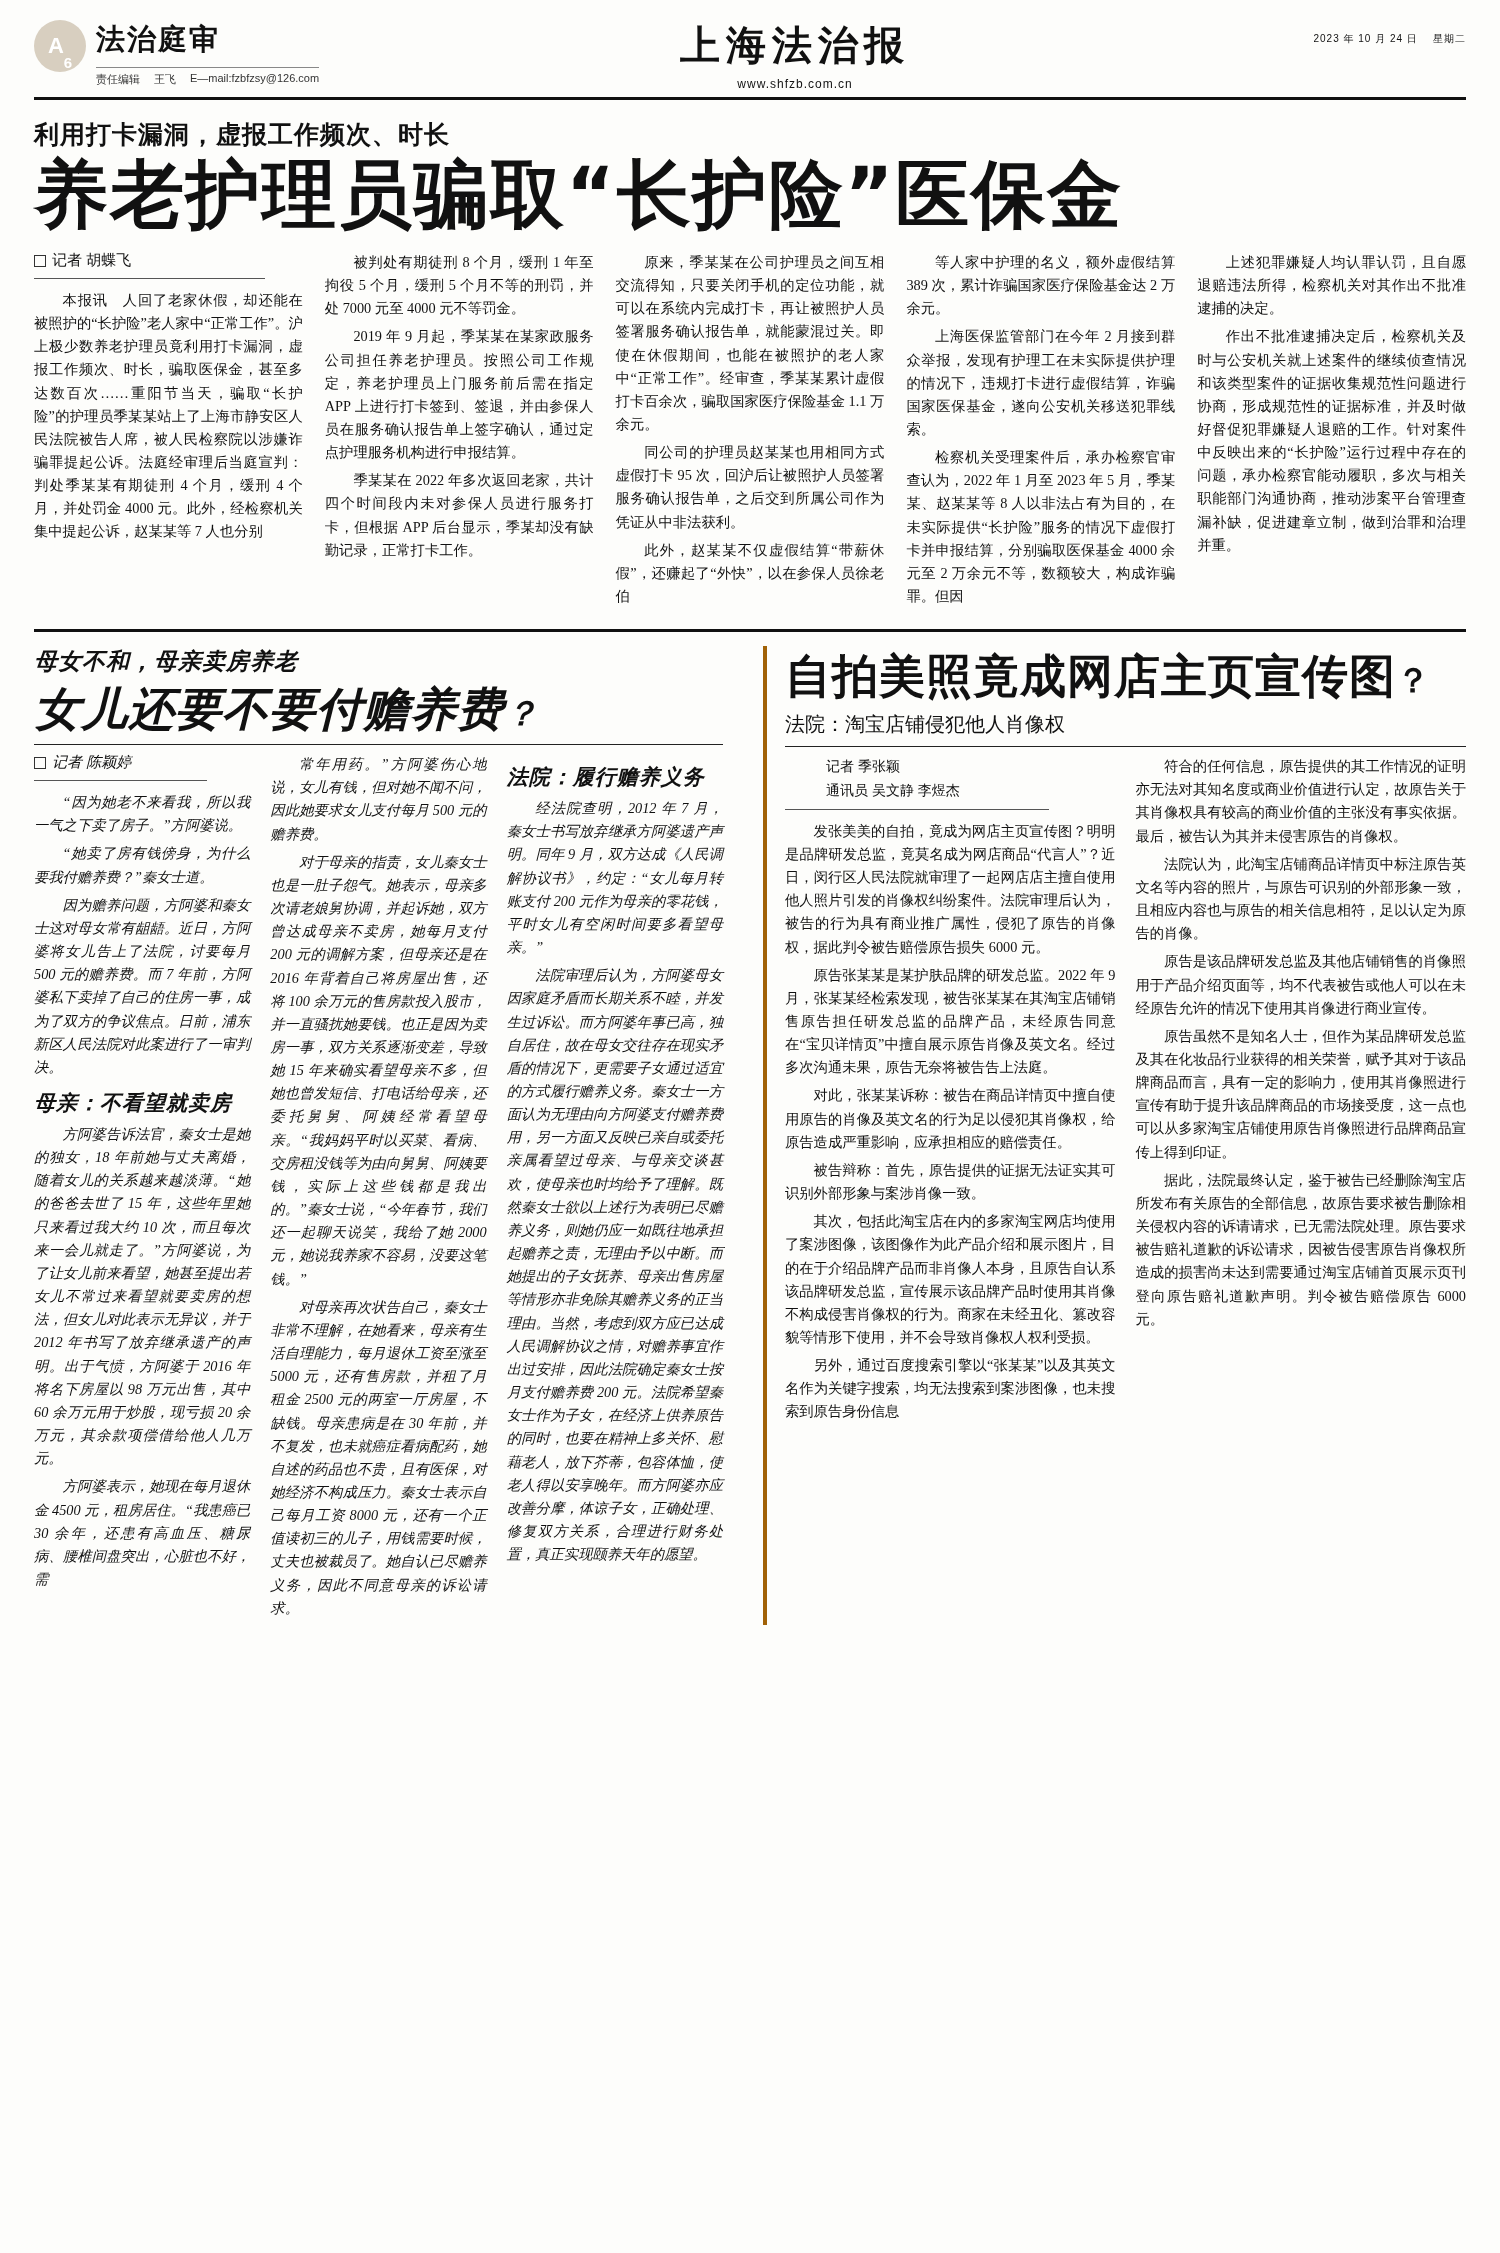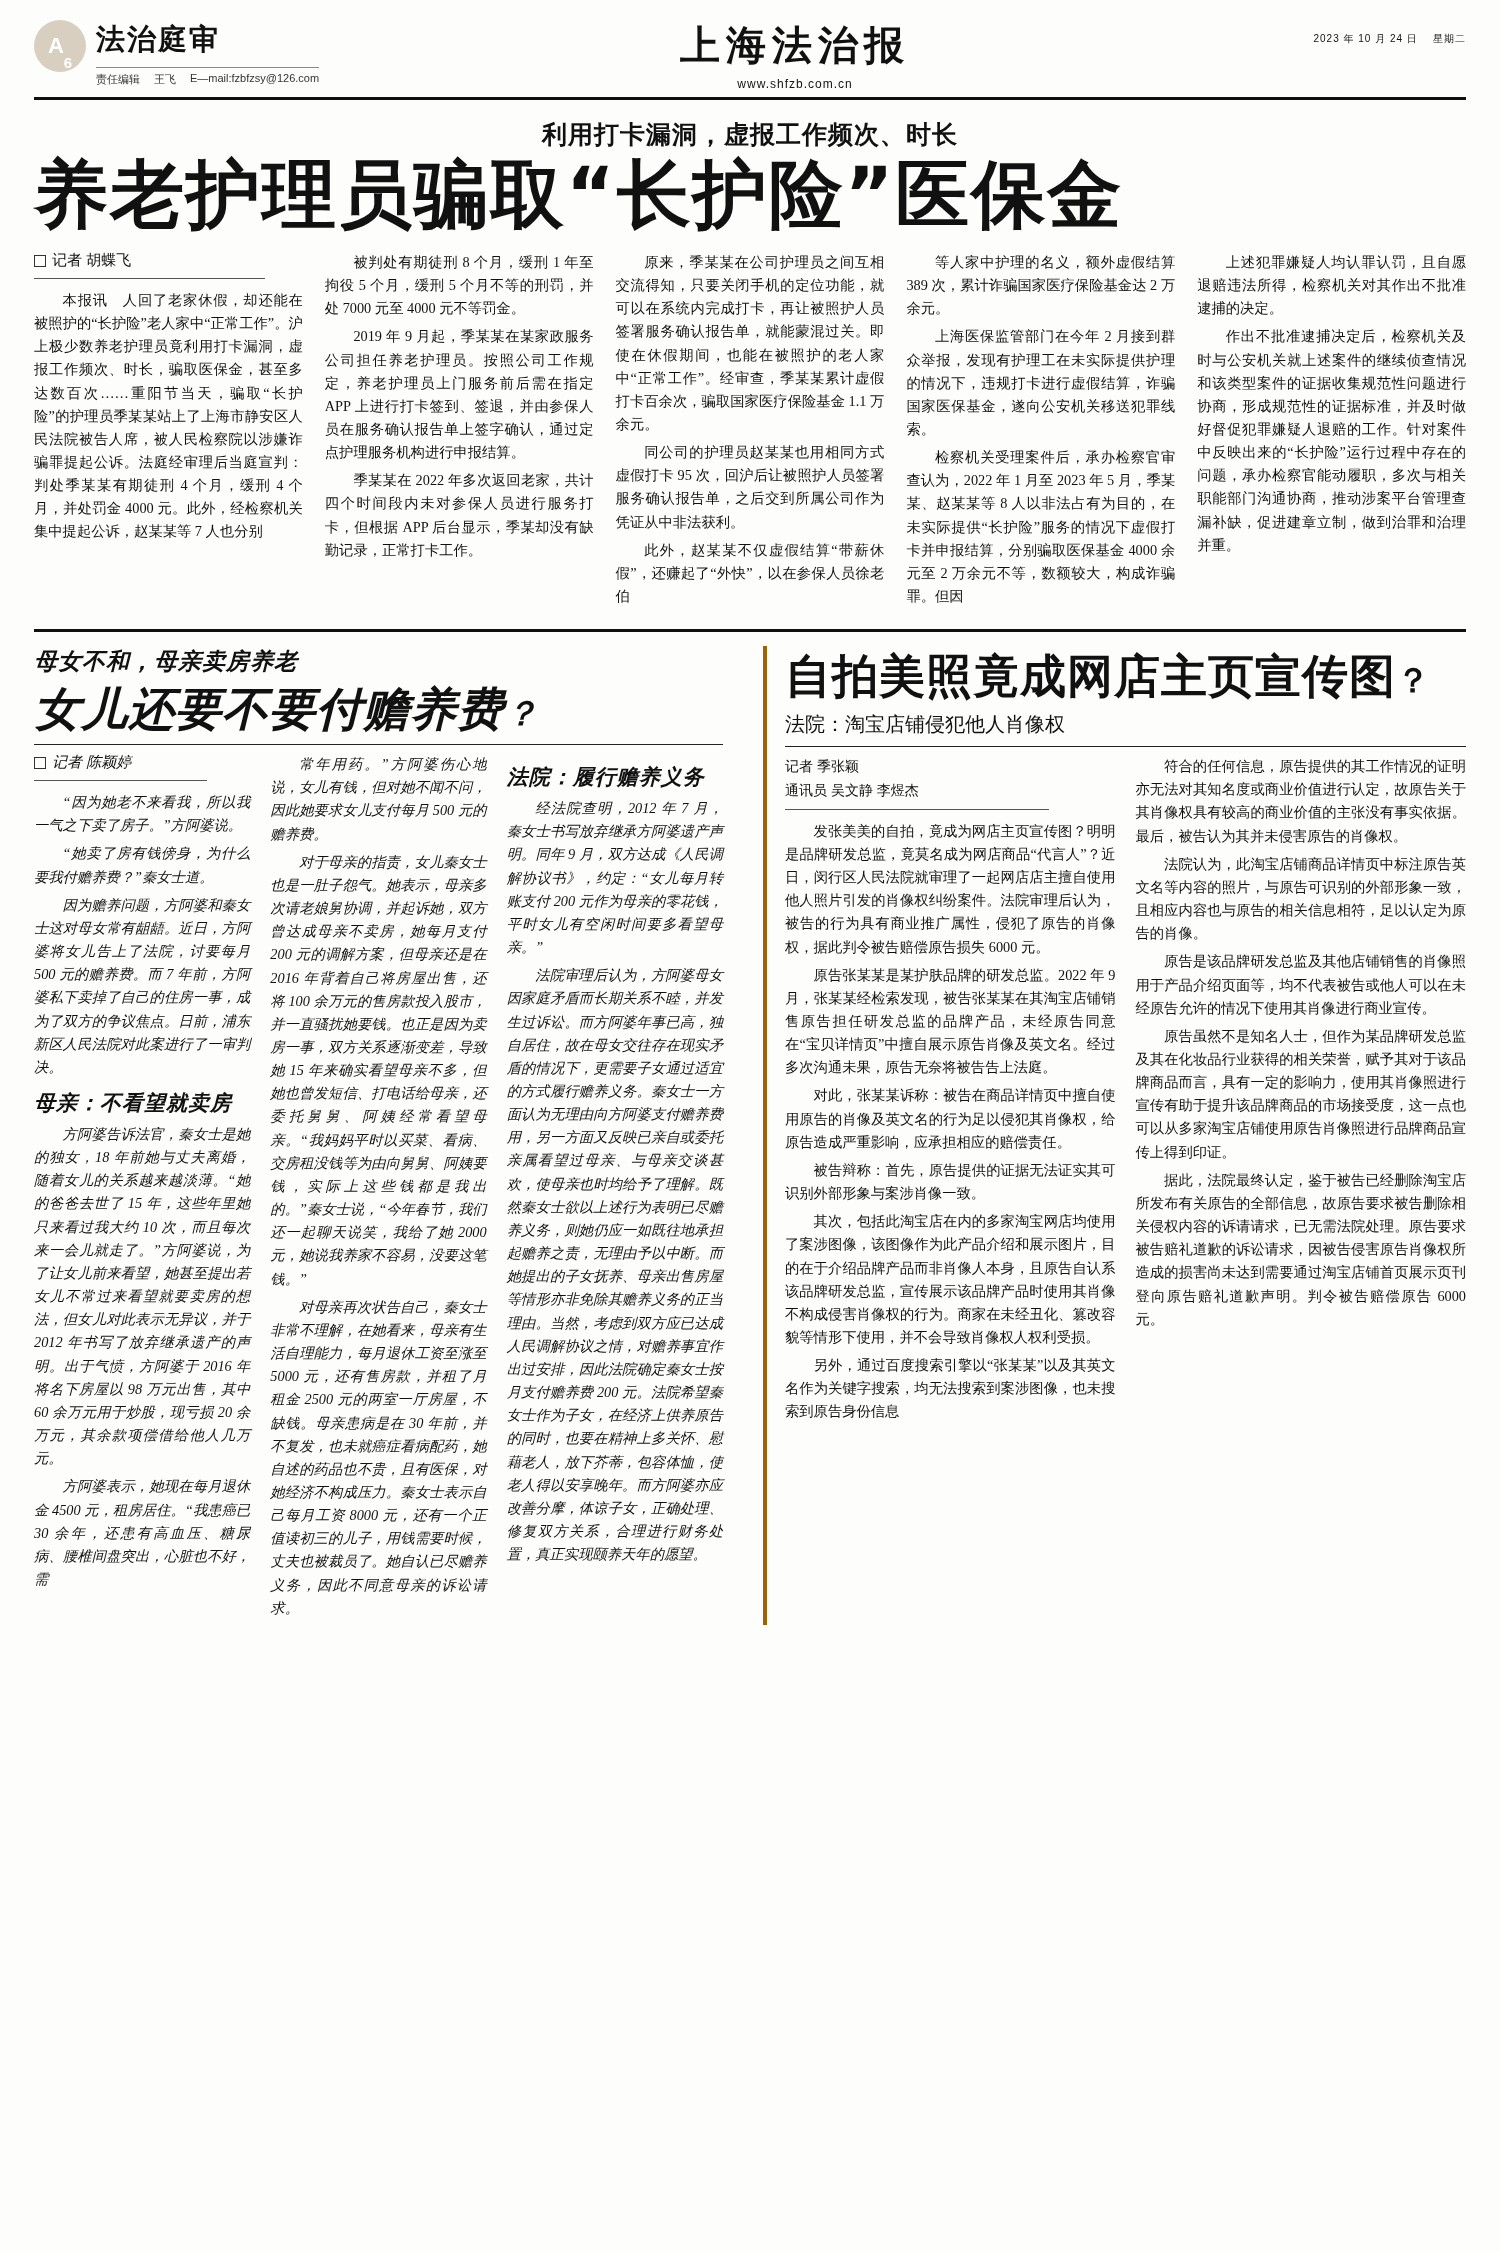--- a/index.html
+++ b/index.html
@@ -58,21 +58,20 @@
   }
   .mast-right{
     width:330px;text-align:right;font-size:10px;padding-top:14px;
     font-family:"Liberation Sans",sans-serif;
     letter-spacing:1px;
   }
   
   .lead-kicker{
     font-size:25px;font-weight:bold;margin:18px 0 4px 0;letter-spacing:1px;
     font-family:"DejaVu Sans","Liberation Sans",sans-serif;
-    text-align:center;
   }
   .lead-head{
     font-size:74px;font-weight:bold;letter-spacing:2px;line-height:1.08;
     margin:4px 0 14px 0;
     font-family:"DejaVu Sans","Liberation Sans",sans-serif;
   }
   .rule-thick{border-top:3px solid #111;margin:16px 0 0 0;}
   .byline{
     font-size:15px;margin-bottom:8px;
     font-family:"Liberation Sans",sans-serif;
@@ -112,20 +111,21 @@
   }
   .story-head .q{font-size:34px;}
   .story-sub{
     font-size:20px;margin:2px 0 8px 0;
     font-family:"DejaVu Sans","Liberation Sans",sans-serif;
   }
   .story-rule{border-top:1px solid #222;margin:8px 0 8px 0;}
   .byline2{
     font-size:14px;line-height:1.7;
     font-family:"Liberation Sans",sans-serif;
+    margin-left:41px;
   }
   .byline2 .row{display:block;}
   .byline2-rule{border-top:1px solid #555;width:80%;margin:6px 0 10px 0;}
   .cols-3{
     display:grid;grid-template-columns:repeat(3,1fr);column-gap:20px;
   }
   .cols-2{
     display:grid;grid-template-columns:repeat(2,1fr);column-gap:20px;
   }
   .subhead{

